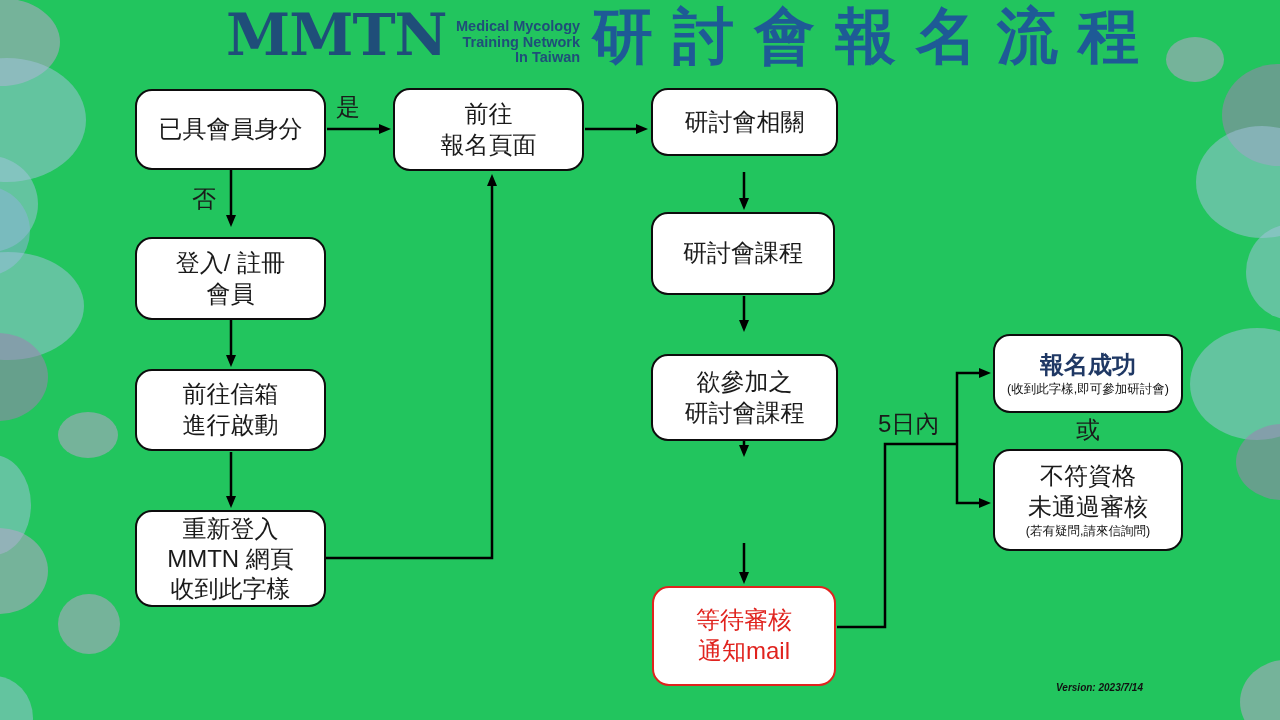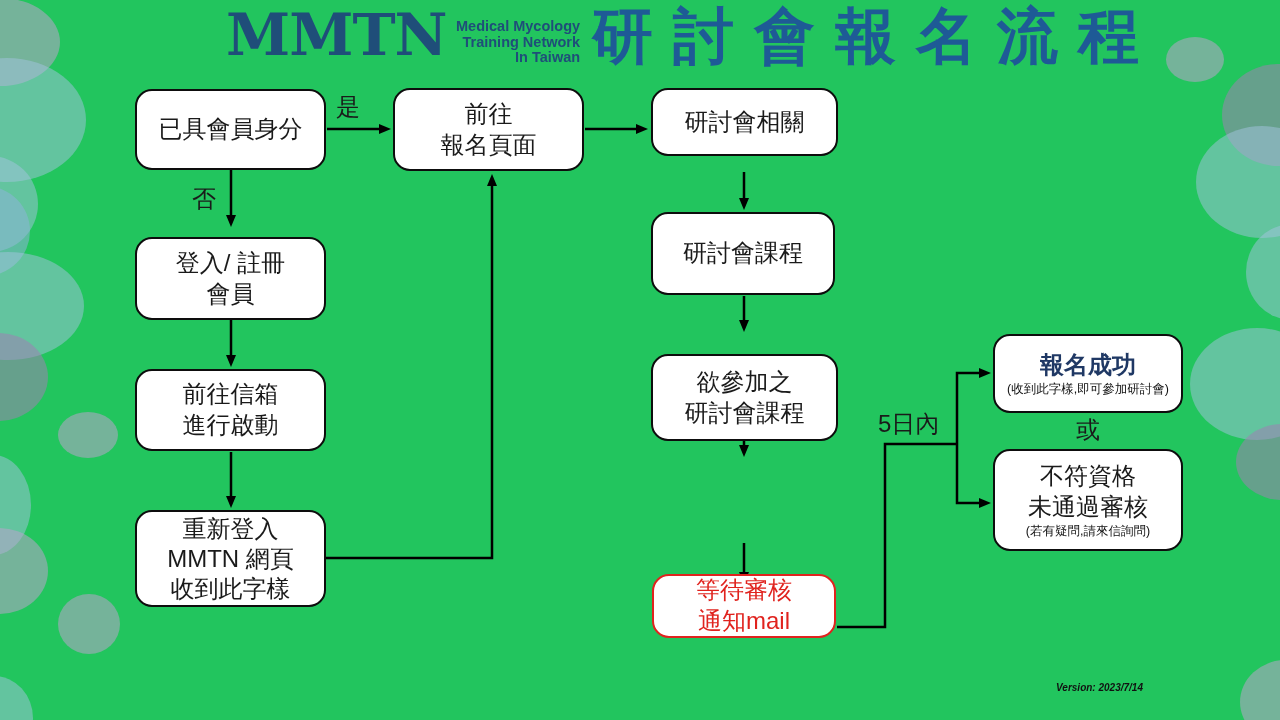--- a/index.html
+++ b/index.html
@@ -118,21 +118,21 @@
 報名頁面</div>
 
   <div class="node" style="left:651px;top:88px;width:187px;height:68px;">研討會相關</div>
 
   <div class="node" style="left:651px;top:212px;width:184px;height:83px;">研討會課程</div>
 
   <div class="node" style="left:651px;top:354px;width:187px;height:87px;">欲參加之
 研討會課程</div>
 
 
-  <div class="node node-red" style="left:652px;top:574px;width:184px;height:64px;">等待審核
+  <div class="node node-red" style="left:652px;top:586px;width:184px;height:100px;">等待審核
 通知mail</div>
 
   <div class="node" style="left:993px;top:334px;width:190px;height:79px;">
     <div class="f-title" style="color:#1f3864;">報名成功</div>
     <div class="note">(收到此字樣,即可參加研討會)</div>
   </div>
 
   <div class="node" style="left:993px;top:449px;width:190px;height:102px;">
     <div style="white-space:pre-line;">不符資格
 未通過審核</div>

